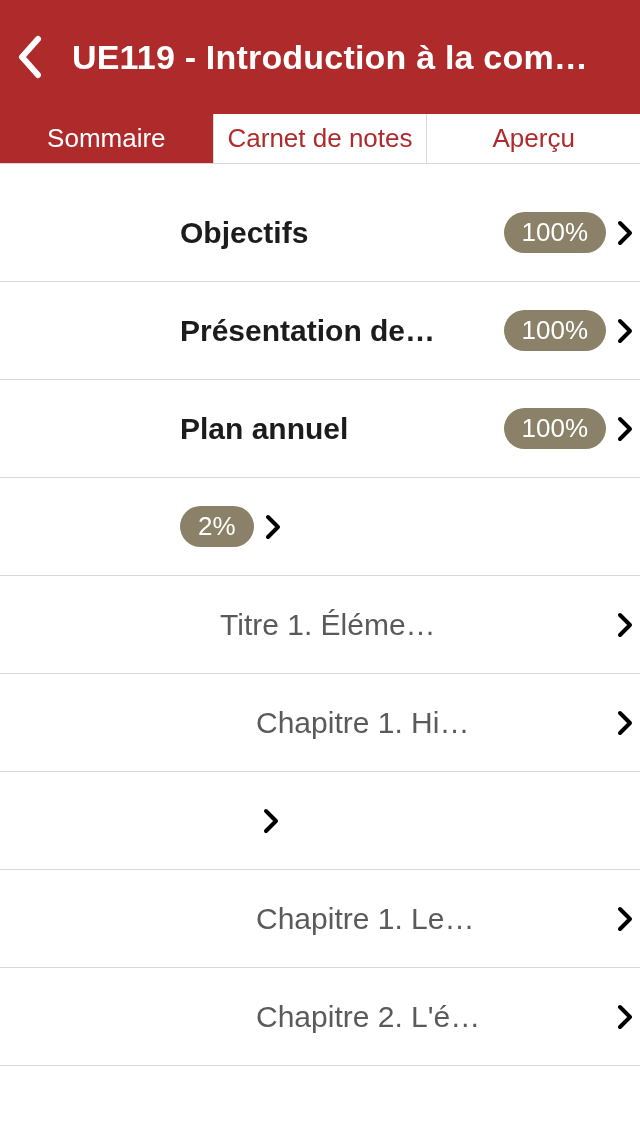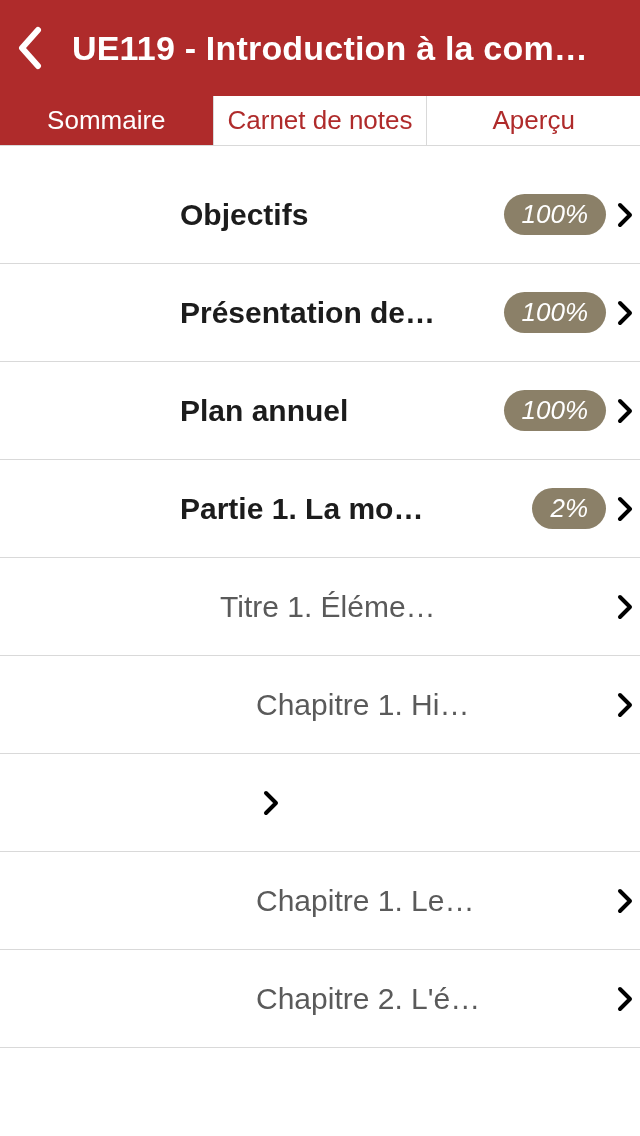--- a/index.html
+++ b/index.html
@@ -5,21 +5,21 @@
   * { box-sizing: border-box; margin: 0; padding: 0; }
   body {
     width: 640px;
     height: 1136px;
     font-family: -apple-system, "Helvetica Neue", Helvetica, Arial, sans-serif;
     background: #fff;
     overflow: hidden;
   }
   .header {
     background: #af2b2b;
-    height: 96px;
+    height: 114px;
     display: flex;
     align-items: center;
     padding: 0 10px;
     color: #fff;
   }
   .back-button {
     width: 60px;
     height: 88px;
     display: flex;
     align-items: center;
@@ -90,21 +90,20 @@
   .indent-1 { padding-left: 220px; }
   .indent-2 { padding-left: 256px; }
   .badge {
     background: #8b8068;
     color: #fff;
     font-size: 26px;
     border-radius: 999px;
     padding: 5px 18px 5px 18px;
     margin-right: 4px;
     white-space: nowrap;
-    font-style: italic;
   }
   .chevron {
     width: 30px;
     display: flex;
     align-items: center;
     justify-content: center;
   }
   .chevron svg { display:block; }
   .spacer-top {
     height: 20px;
@@ -161,21 +160,20 @@
     <span class="label">Plan annuel</span>
     <span class="badge">100%</span>
     <span class="chevron">
       <svg width="16" height="26" viewBox="0 0 16 26">
           <polyline points="3,3 13,13 3,23" fill="none" stroke="#000" stroke-width="4" stroke-linecap="round" stroke-linejoin="round"></polyline>
         </svg>
     </span>
   </div>
 
   <div class="row bold indent-0">
-    <span class="label">Partie 1. La mo…</span>
     <span class="badge">2%</span>
     <span class="chevron">
       <svg width="16" height="26" viewBox="0 0 16 26">
           <polyline points="3,3 13,13 3,23" fill="none" stroke="#000" stroke-width="4" stroke-linecap="round" stroke-linejoin="round"></polyline>
         </svg>
     </span>
   </div>
 
   <div class="row indent-1">
     <span class="label">Titre 1. Éléme…</span>

